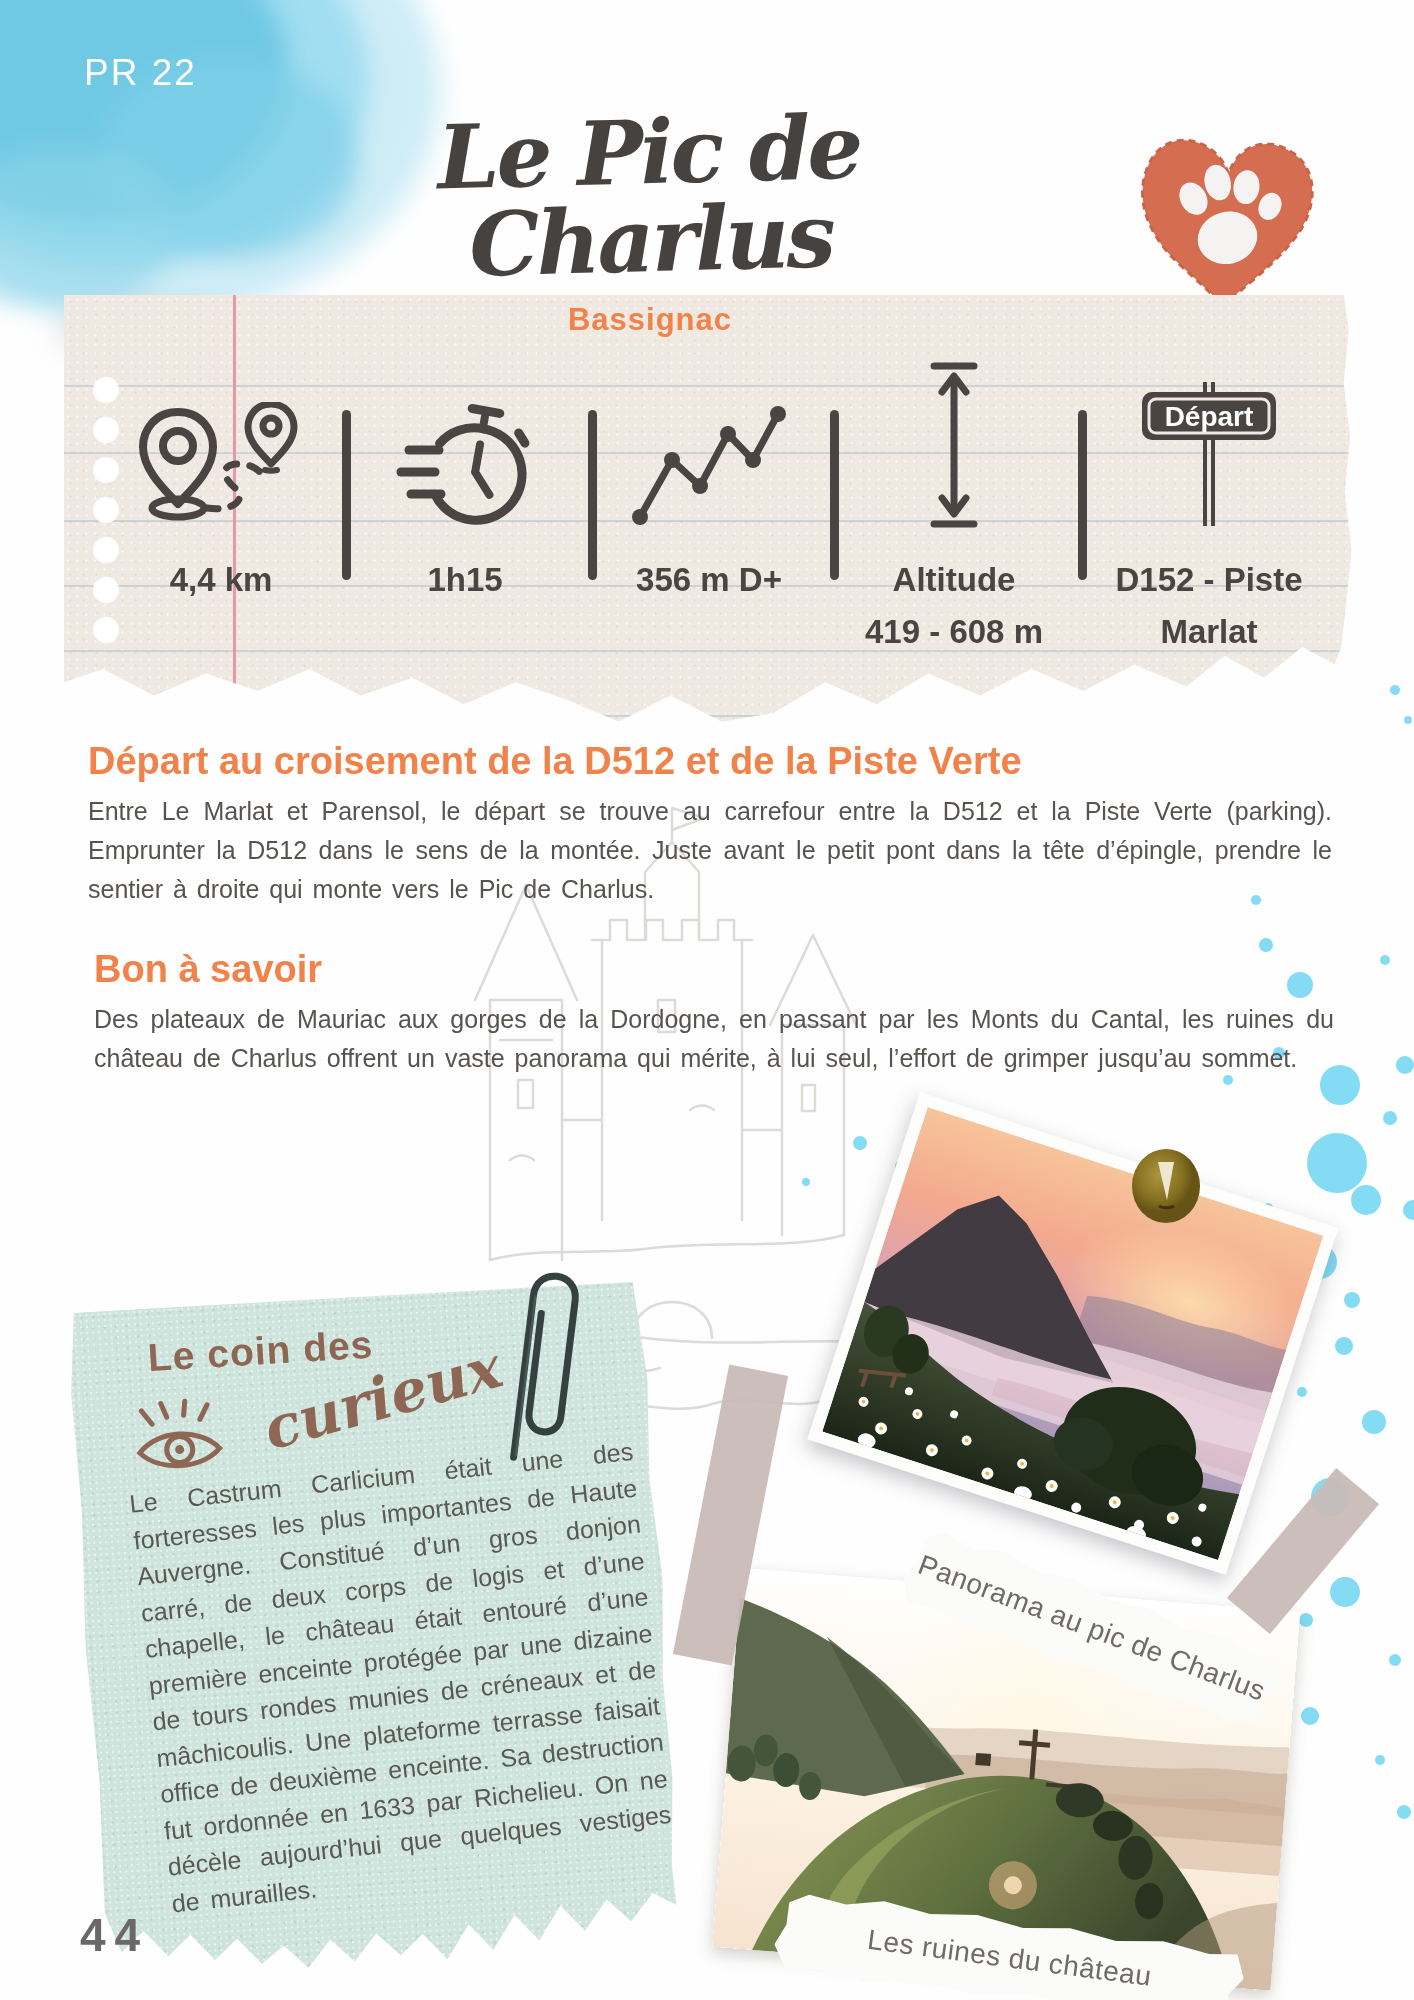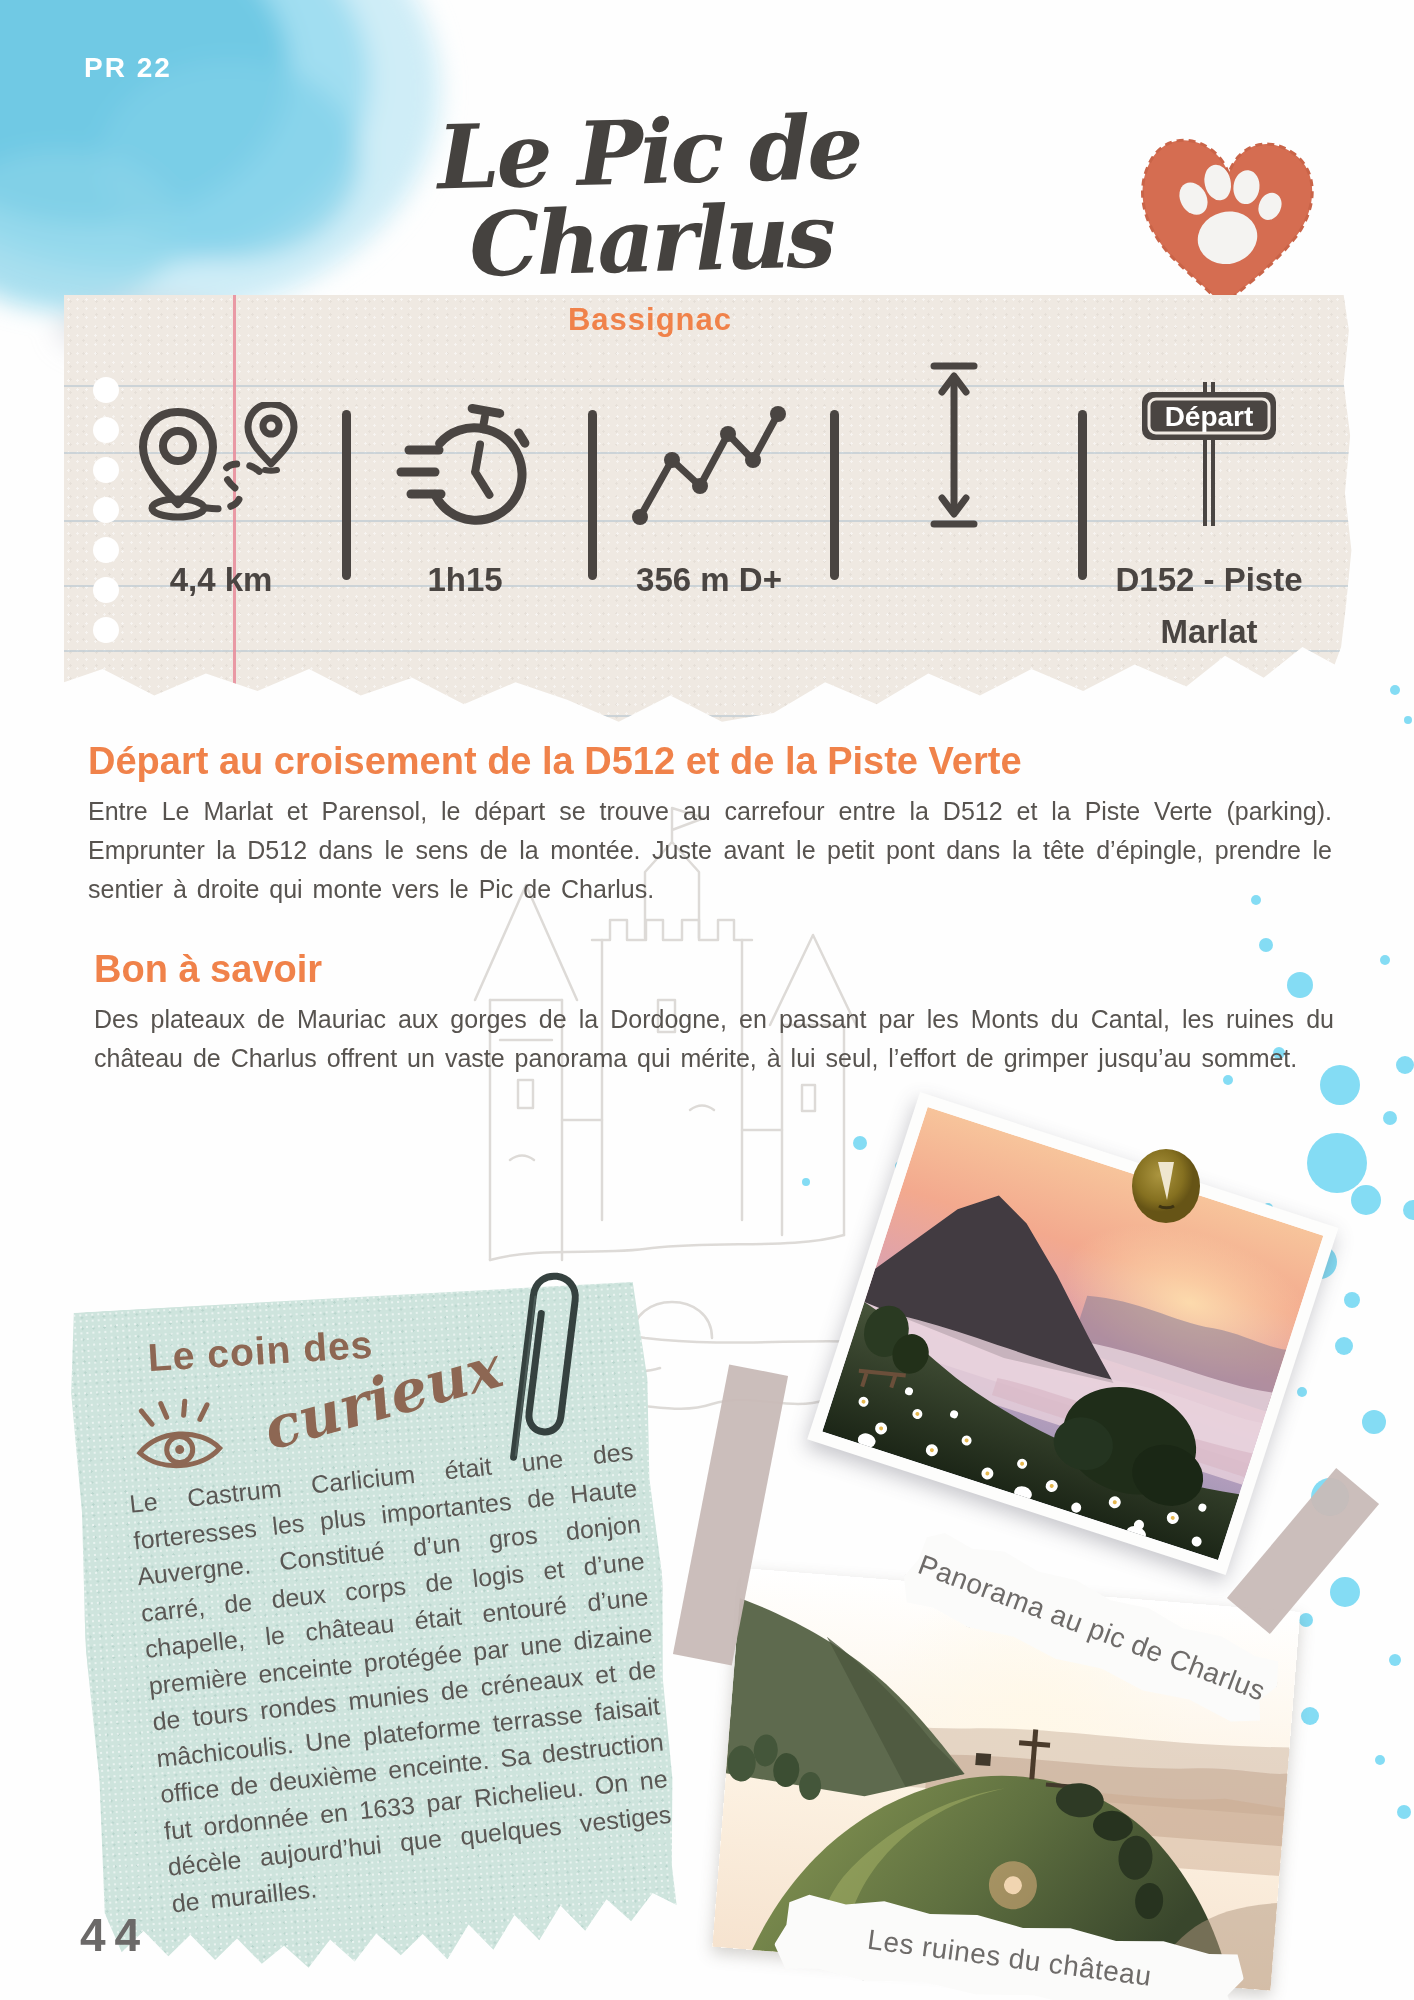--- a/index.html
+++ b/index.html
@@ -1,21 +1,21 @@
 <!DOCTYPE html>
 <html><head>
 <meta charset="utf-8">
 <style>
   html,body{margin:0;padding:0;background:#ffffff;}
   #page{position:relative;width:1414px;height:2000px;background:#fefefe;overflow:hidden;
         font-family:"Liberation Sans",sans-serif;}
   .abs{position:absolute;}
 
   
-  #pr-badge{left:84px;top:52px;font-size:28px;font-weight:bold;color:#ffffff;letter-spacing:2px;z-index:3;}
+  #pr-badge{left:84px;top:52px;font-size:37px;font-weight:normal;color:#ffffff;letter-spacing:2px;z-index:3;}
   #title-block{left:250px;top:108px;width:800px;text-align:center;z-index:3;}
   #page-title{font-family:"DejaVu Serif",serif;font-style:italic;font-weight:bold;
               font-size:88px;line-height:1;color:#45423f;letter-spacing:-3px;transform:rotate(-1.5deg);}
   #page-subtitle{margin-top:18px;font-size:31px;font-weight:bold;color:#f0824a;letter-spacing:1px;}
 
   
   #strip{left:64px;top:295px;width:1290px;height:440px;background:#efe9e2;z-index:2;
     background-image:radial-gradient(rgba(255,255,255,.5) 1px,transparent 1.2px),
                      radial-gradient(rgba(160,150,140,.12) 1px,transparent 1.2px);
     background-size:9px 9px,13px 13px;
@@ -209,20 +209,24 @@
 
     <div class="stat-col" style="left:766px;width:248px;">
       <div class="stat-icon">
         <svg width="64" height="170" viewBox="0 0 64 170" fill="none" stroke="#4a4542" stroke-width="7" stroke-linecap="round" stroke-linejoin="round">
           <line x1="12" y1="6" x2="52" y2="6"></line>
           <line x1="12" y1="164" x2="52" y2="164"></line>
           <line x1="32" y1="18" x2="32" y2="152"></line>
           <polyline points="20,32 32,16 44,32"></polyline>
           <polyline points="20,138 32,154 44,138"></polyline>
         </svg>
+      </div>
+      <div class="stat-label">
+        <div>Altitude</div>
+        <div>419 - 608 m</div>
       </div>
     </div>
 
     <div class="stat-col" style="left:1014px;width:262px;">
       <div class="stat-icon">
         <svg width="150" height="152" viewBox="0 0 150 152" fill="none">
           <line x1="71" y1="4" x2="71" y2="148" stroke="#4a4542" stroke-width="4"></line>
           <line x1="79" y1="4" x2="79" y2="148" stroke="#4a4542" stroke-width="4"></line>
           <rect x="8" y="14" width="134" height="48" rx="10" fill="#4a4542"></rect>
           <rect x="15" y="21" width="120" height="34" rx="7" fill="none" stroke="#efe9e2" stroke-width="3"></rect>

